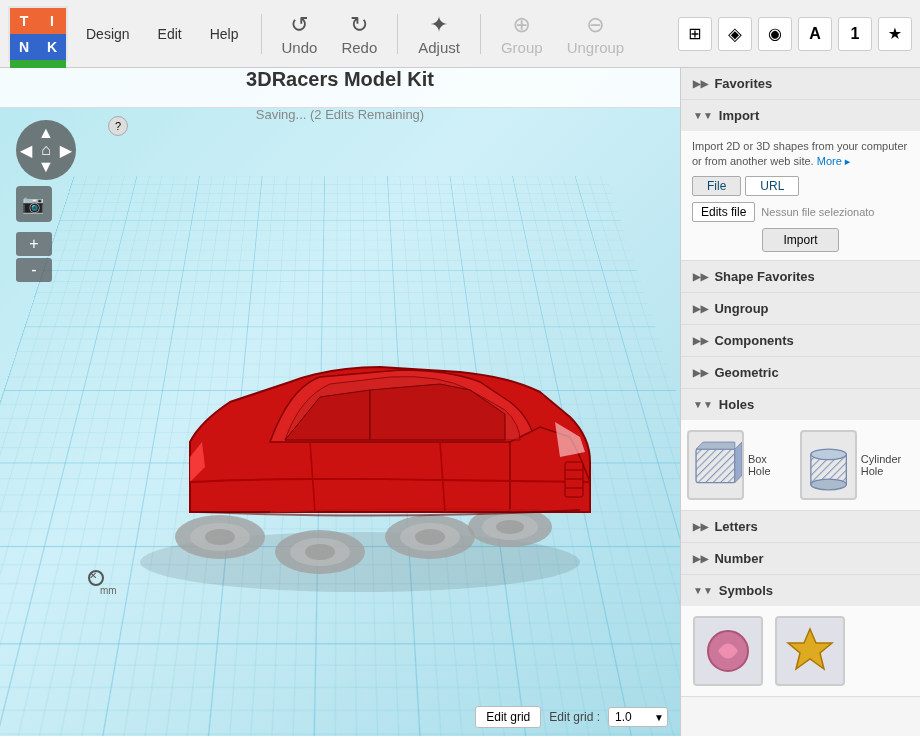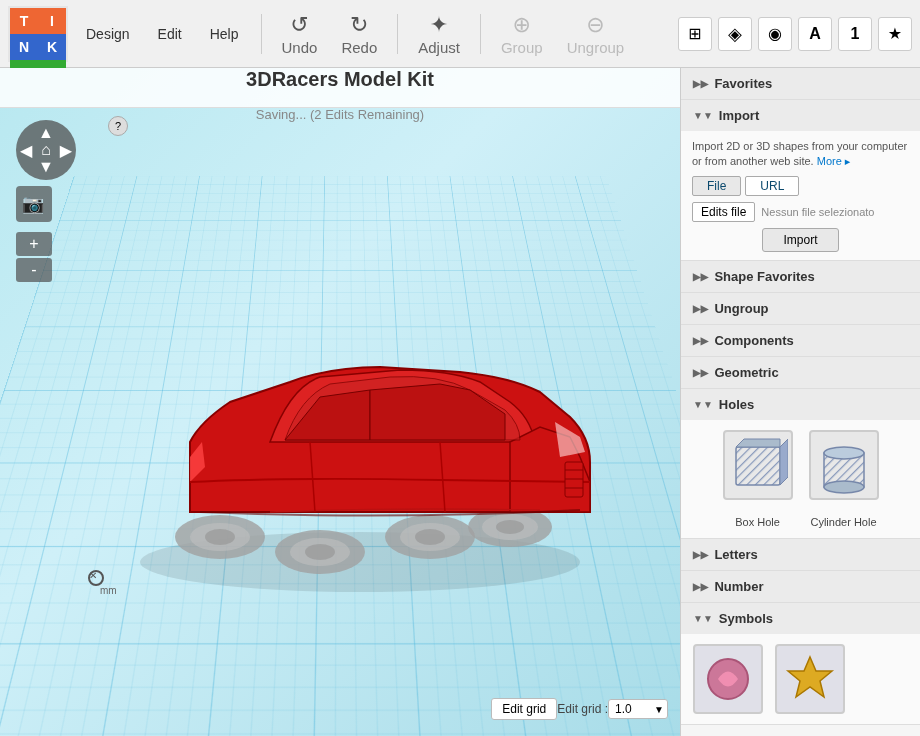--- a/index.html
+++ b/index.html
@@ -102,21 +102,21 @@
     }
 
     
     #car-container {
       position: absolute; top: 120px; left: 60px; right: 40px; bottom: 60px;
       display: flex; align-items: center; justify-content: center;
     }
 
     
     #bottom-controls {
-      position: absolute; bottom: 16px; right: 12px; display: flex; align-items: center; 
+      position: absolute; bottom: 8px; right: 12px; display: flex; align-items: center; gap: 8px;
     }
     .edit-grid-btn {
       background: #fff; border: 1px solid #bbb; padding: 3px 10px; border-radius: 3px;
       cursor: pointer; font-size: 12px;
     }
     .snap-label { font-size: 12px; color: #444; }
     .snap-select {
       border: 1px solid #bbb; background: white; padding: 2px 28px 2px 6px; border-radius: 3px;
       font-size: 12px; cursor: pointer; appearance: none; -webkit-appearance: none;
     }
@@ -167,21 +167,21 @@
       cursor: pointer; font-size: 12px;
     }
     .no-file-text { font-size: 11px; color: #888; }
     .import-btn {
       display: block; margin: 0 auto; background: #e8e8e8; border: 1px solid #aaa;
       padding: 4px 20px; border-radius: 3px; cursor: pointer; font-size: 12px;
     }
 
     
     .holes-content { padding: 10px 12px; background: #fafafa; display: flex; gap: 16px; justify-content: center; }
-    .shape-card { display: flex; flex-direction: column; align-items: center; gap: 16px; cursor: pointer; }
+    .shape-card { display: flex; flex-direction: row; align-items: center; gap: 4px; cursor: pointer; }
     .shape-visual {
       width: 70px; height: 70px; border: 2px solid #ccc; border-radius: 4px;
       background: #e8e8e8; display: flex; align-items: center; justify-content: center;
       overflow: hidden;
     }
     .shape-label { font-size: 11px; color: #444; }
 
     
     .symbols-content { padding: 10px 12px; background: #fafafa; display: flex; gap: 12px; }
 

